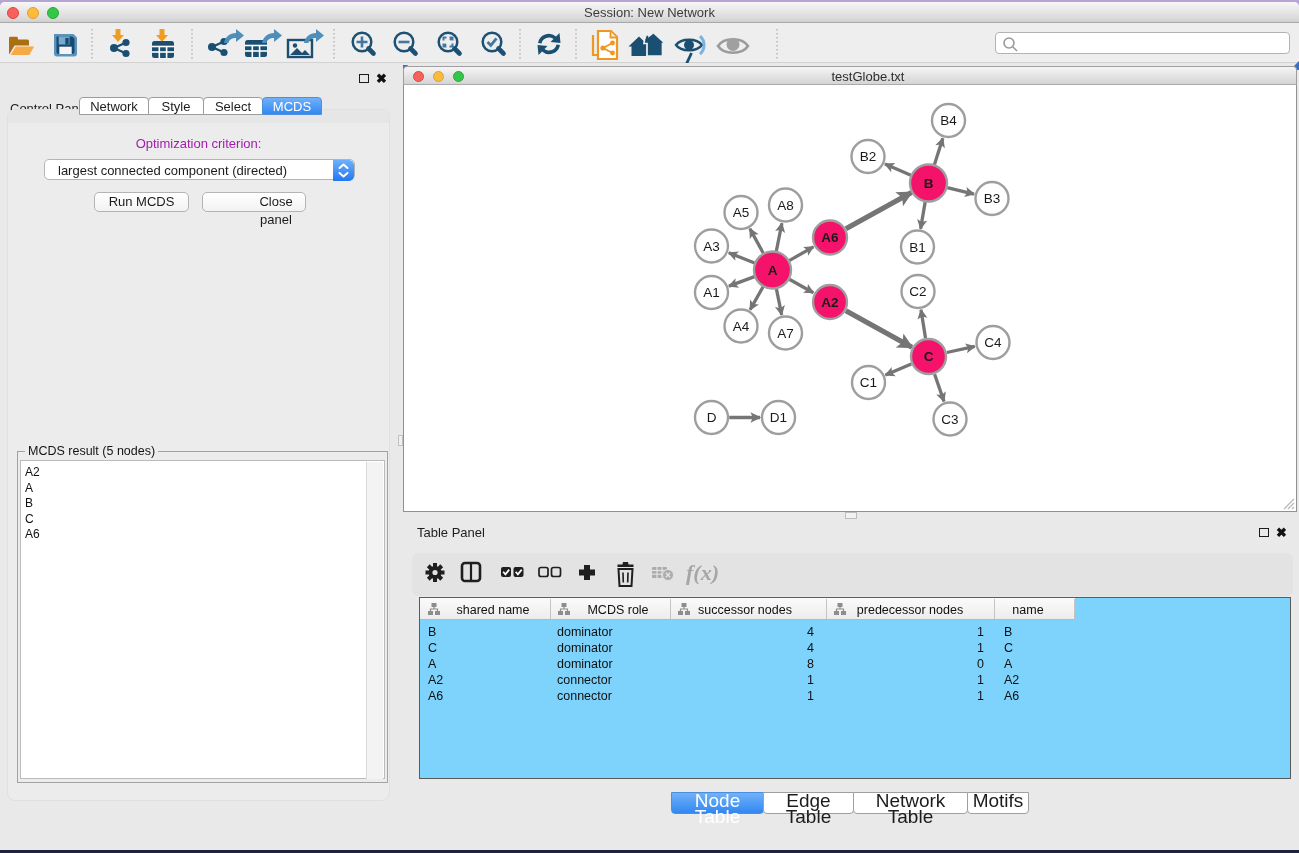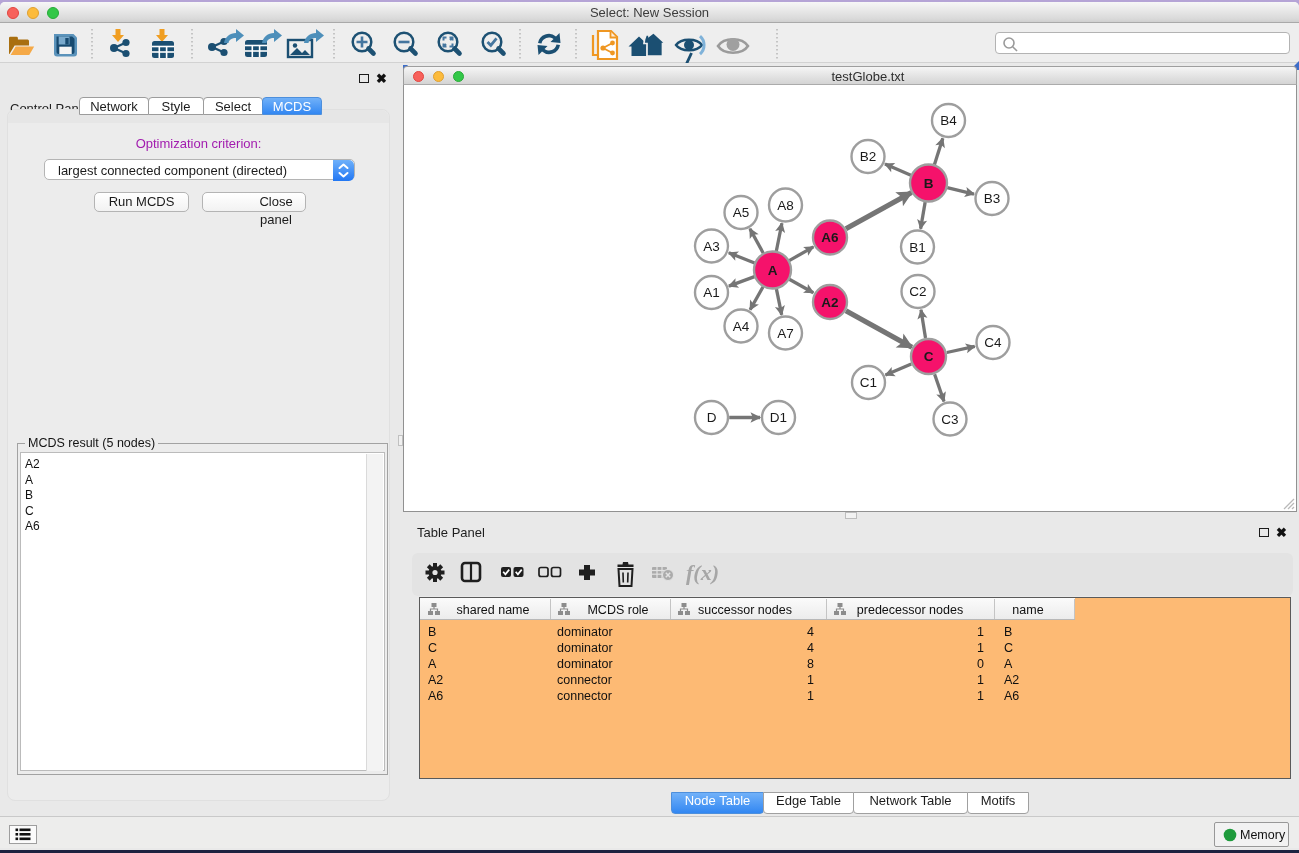--- a/index.html
+++ b/index.html
@@ -25,35 +25,35 @@
 .tabsel { background:linear-gradient(#71b1f9,#3287f2); color:#fff; border-color:#4d8fdc; }
 #cpinner { position:absolute; left:7px; top:46px; width:383px; height:692px; background:#ececec; border:1px solid #e0e0e0; border-radius:8px; }
 
 #netwin { position:absolute; left:403px; top:64px; width:894px; height:446px; }
 #nettitle { position:absolute; left:0; top:0; width:894px; height:19px; border-radius:4px 4px 0 0;
   background:linear-gradient(#f5f5f5,#d4d4d4); border:1px solid #9e9e9e; border-bottom:1px solid #ababab;padding-left:18px; }
 #netcanvas { position:absolute; left:0; top:19px; width:894px; height:427px; background:#fff; border:1px solid #919191; border-top:none; }
 
 #tpanel { position:absolute; left:403px; top:510px; width:896px; height:306px; background:#e9e9e9; }
 #ttoolbar { position:absolute; left:9px; top:41px; width:881px; height:43px; background:#e3e3e3; border-radius:6px;font-weight:bold; }
-#ttable { position:absolute; left:16px; top:85px; width:872px; height:182px; background:#fdba74; border:1px solid #5a5a5a; }
-.btab { position:absolute; height:22px; background:#fff; border:1px solid #a0a0a0; font-size:13px; color:#1c1c1c; text-align:center; line-height:16px; border-radius:0 0 4px 4px; }
+#ttable { position:absolute; left:16px; top:85px; width:872px; height:182px; background:#7dd3fc; border:1px solid #5a5a5a; }
+.btab { position:absolute; height:22px; background:#fff; border:1px solid #a0a0a0; font-size:19px; color:#1c1c1c; text-align:center; line-height:16px; border-radius:0 0 4px 4px; }
 
 #statusbar { position:absolute; left:0; top:814px; width:1299px; height:32px; background:#ededec; border-top:1px solid #c9c9c9; }
 #memorybtn { position:absolute; left:1214px; top:5px; width:75px; height:25px; background:#f2f2f2; border:1px solid #989898; border-radius:2px; font-size:12.5px; color:#111; }
 </style>
 </head>
 <body>
 <div id="topstrip"></div>
 <div id="app">
   <div id="titlebar">
     <div class="tl" style="left:7px; background:#f7615b; border:0.5px solid #e24540;"></div>
     <div class="tl" style="left:27px; background:#fcbb3c; border:0.5px solid #e0a030;"></div>
     <div class="tl" style="left:47px; background:#33c748; border:0.5px solid #27ab38;"></div>
-    <div class="title">Select: New Session</div>
+    <div class="title">Session: New Network</div>
   </div>
   <div id="toolbar">
   <svg width="1299" height="40" viewBox="0 0 1299 40" style="position:absolute;left:0;top:0;">
     <defs>
       <g id="sharenode" fill="#1b4f72">
         <circle cx="4" cy="8" r="4"></circle>
             <circle cx="16" cy="2.5" r="3.6"></circle>
             <circle cx="16" cy="13.5" r="3.6"></circle>
         <path d="M4 8 L16 2.5 M4 8 L16 13.5" stroke="#1b4f72" stroke-width="2.4" fill="none"></path>
       </g>
@@ -207,21 +207,21 @@
           <svg width="21" height="21" viewBox="0 0 21 21">
               <g stroke="#fff" stroke-width="2" fill="none" stroke-linecap="round" stroke-linejoin="round">
                 <path d="M6.5 8 L10.5 4.5 L14.5 8"></path>
                 <path d="M6.5 13 L10.5 16.5 L14.5 13"></path>
               </g>
             </svg>
         </div>
       </div>
       <div style="position:absolute; left:86px; top:82px; width:95px; height:20px; background:linear-gradient(#ffffff,#f2f2f2); border:1px solid #b4b4b4; border-radius:5px; text-align:center; line-height:18px; font-size:13px; color:#1b1b1b;">Run MCDS</div>
       <div style="position:absolute; left:194px; top:82px; width:104px; height:20px; background:linear-gradient(#ffffff,#f2f2f2); border:1px solid #b4b4b4; border-radius:5px; text-align:center; line-height:18px; font-size:13px; color:#1b1b1b;padding-left:44px;">Close panel</div>
-      <div style="position:absolute; left:9px; top:333px; width:371px; height:332px; border:1px solid #a2a2a2;">
+      <div style="position:absolute; left:9px; top:341px; width:371px; height:332px; border:1px solid #a2a2a2;">
         <div style="position:absolute; left:7px; top:-8px; background:#ececec; padding:0 3px; font-size:12.5px; color:#141414;">MCDS result (5 nodes)</div>
         <div style="position:absolute; left:2px; top:8px; width:365px; height:319px; background:#fff; border:1px solid #bbbbbb;">
           <div style="position:absolute; right:1px; top:1px; width:17px; height:317px; background:#f3f3f3; border-left:1px solid #dadada;"></div>
           <div style="position:absolute; left:4px; top:4px; font-size:12px; line-height:15.5px; color:#111;">A2<br>A<br>B<br>C<br>A6</div>
         </div>
       </div>
     </div>
   </div>
   <div style="position:absolute; left:398px; top:433px; width:5px; height:11px; background:#f0f0f0; border:1px solid #c0c0c0;"></div>
   <div style="position:absolute; left:403px; top:63px; width:5px; height:6px; background:#3c6dc9; clip-path:polygon(0 100%, 0 0, 100% 0);"></div>
@@ -445,33 +445,13 @@
             <text x="584" y="102">A6</text>
         </g>
       </svg>
     </div>
     <div class="btab" style="left:268px; width:93px; top:280px; background:linear-gradient(#71b1f9,#3287f2); color:#fff; border-color:#4d8fdc;">Node Table</div>
     <div class="btab" style="left:360px; width:91px; top:280px;">Edge Table</div>
     <div class="btab" style="left:450px; width:115px; top:280px;">Network Table</div>
     <div class="btab" style="left:564px; width:62px; top:280px;">Motifs</div>
     <div style="position:absolute; left:442px; top:0; width:12px; height:7px; background:#f2f2f2; border:1px solid #bdbdbd;"></div>
   </div>
-  <div id="statusbar">
-    <div style="position:absolute; left:9px; top:8px; width:28px; height:19px; border:1px solid #9e9e9e; background:#fbfbfb;">
-      <svg width="26" height="17" viewBox="0 0 26 17">
-          <g fill="#111">
-            <rect x="5.5" y="2.5" width="2.6" height="2.6"></rect>
-            <rect x="9.5" y="2.5" width="11" height="2.6"></rect>
-            <rect x="5.5" y="7" width="2.6" height="2.6"></rect>
-            <rect x="9.5" y="7" width="11" height="2.6"></rect>
-            <rect x="5.5" y="11.5" width="2.6" height="2.6"></rect>
-            <rect x="9.5" y="11.5" width="11" height="2.6"></rect>
-          </g>
-        </svg>
-    </div>
-    <div id="memorybtn">
-      <svg width="14" height="14" style="position:absolute;left:8px;top:5px;">
-          <circle cx="7" cy="7" r="6.3" fill="#1e9b3c"></circle>
-        </svg>
-      <span style="position:absolute;left:25px;top:5px;">Memory</span>
-    </div>
-  </div>
 </div>
 
 </body></html>

